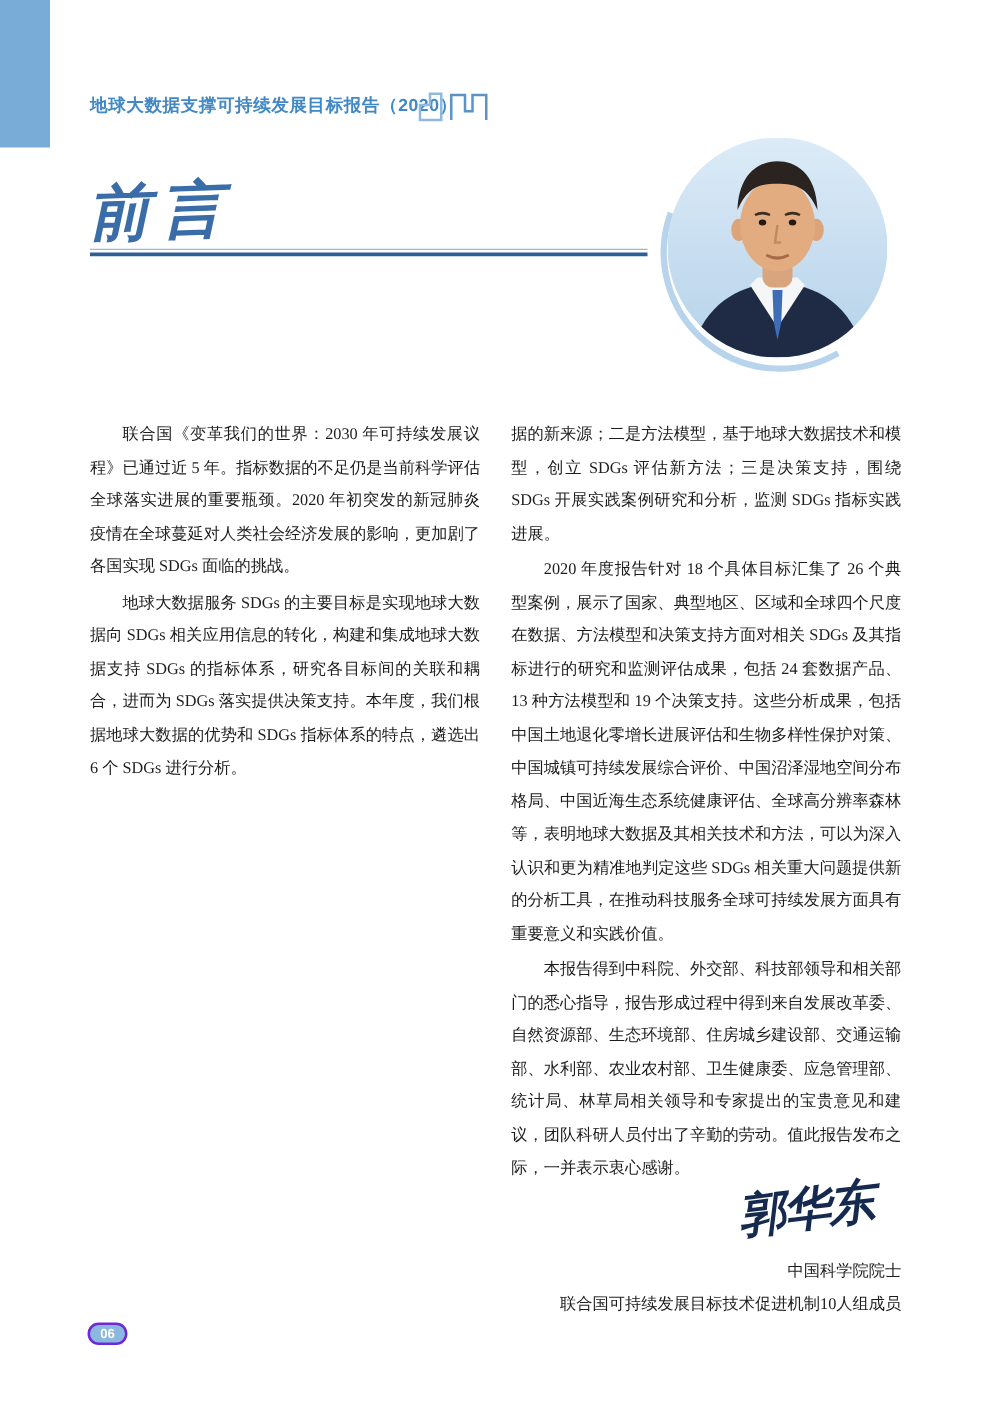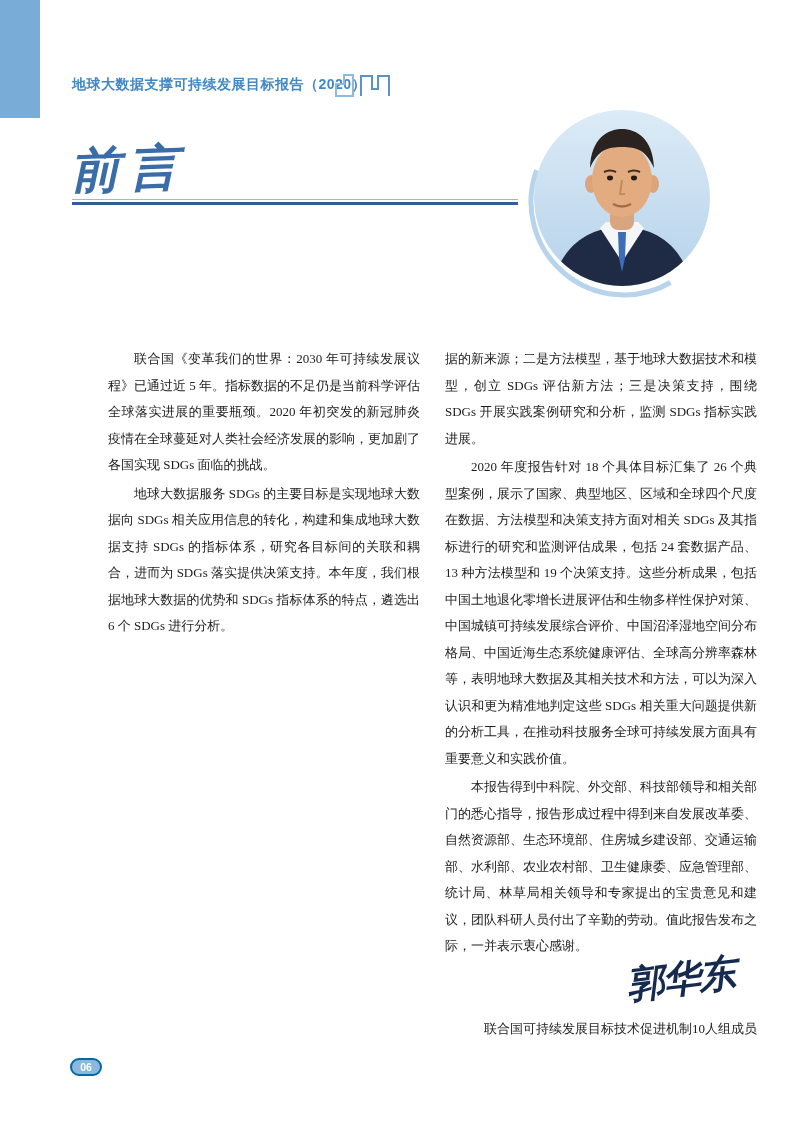--- a/index.html
+++ b/index.html
@@ -62,23 +62,22 @@
   }
   .photo {
     position: absolute;
     left: 534px; top: 110px;
     width: 176px; height: 176px;
     border-radius: 50%;
     overflow: hidden;
   }
   .col {
     position: absolute;
-    top: 346px;
+    top: 334px;
     width: 312px;
-    margin-left: 36px;
   }
   .col-left  { left: 72px; }
   .col-right { left: 409px; }
   .para {
     font-size: 13px;
     line-height: 26.5px;
     text-align: justify;
     text-indent: 2em;
     color: #1c1c1c;
     margin-bottom: 2px;
@@ -101,21 +100,21 @@
     font-size: 13px;
     line-height: 26px;
     color: #1c1c1c;
   }
   .page-number {
     position: absolute;
     left: 70px; top: 1058px;
     width: 32px; height: 18px;
     border-radius: 10px;
     background: #8bb8de;
-    border: 2px solid #0369a1;
+    border: 2px solid #6d28d9;
     color: #ffffff;
     font-family: "Liberation Sans", sans-serif;
     font-size: 10.5px;
     font-weight: bold;
     display: flex;
     align-items: center;
     justify-content: center;
     text-align: right;
   }
 </style>
@@ -174,19 +173,20 @@
   </div>
 
   <div class="col col-right">
     <p class="para no-indent">据的新来源；二是方法模型，基于地球大数据技术和模型，创立 SDGs 评估新方法；三是决策支持，围绕 SDGs 开展实践案例研究和分析，监测 SDGs 指标实践进展。</p>
     <p class="para">2020 年度报告针对 18 个具体目标汇集了 26 个典型案例，展示了国家、典型地区、区域和全球四个尺度在数据、方法模型和决策支持方面对相关 SDGs 及其指标进行的研究和监测评估成果，包括 24 套数据产品、13 种方法模型和 19 个决策支持。这些分析成果，包括中国土地退化零增长进展评估和生物多样性保护对策、中国城镇可持续发展综合评价、中国沼泽湿地空间分布格局、中国近海生态系统健康评估、全球高分辨率森林等，表明地球大数据及其相关技术和方法，可以为深入认识和更为精准地判定这些 SDGs 相关重大问题提供新的分析工具，在推动科技服务全球可持续发展方面具有重要意义和实践价值。</p>
     <p class="para">本报告得到中科院、外交部、科技部领导和相关部门的悉心指导，报告形成过程中得到来自发展改革委、自然资源部、生态环境部、住房城乡建设部、交通运输部、水利部、农业农村部、卫生健康委、应急管理部、统计局、林草局相关领导和专家提出的宝贵意见和建议，团队科研人员付出了辛勤的劳动。值此报告发布之际，一并表示衷心感谢。</p>
 
     <div class="signature">郭华东</div>
 
     <div class="attribution">
+      <div>中国科学院院士</div>
       <div>联合国可持续发展目标技术促进机制10人组成员</div>
     </div>
   </div>
 
   <div class="page-number">06</div>
 
 </div>
 
 </body></html>

